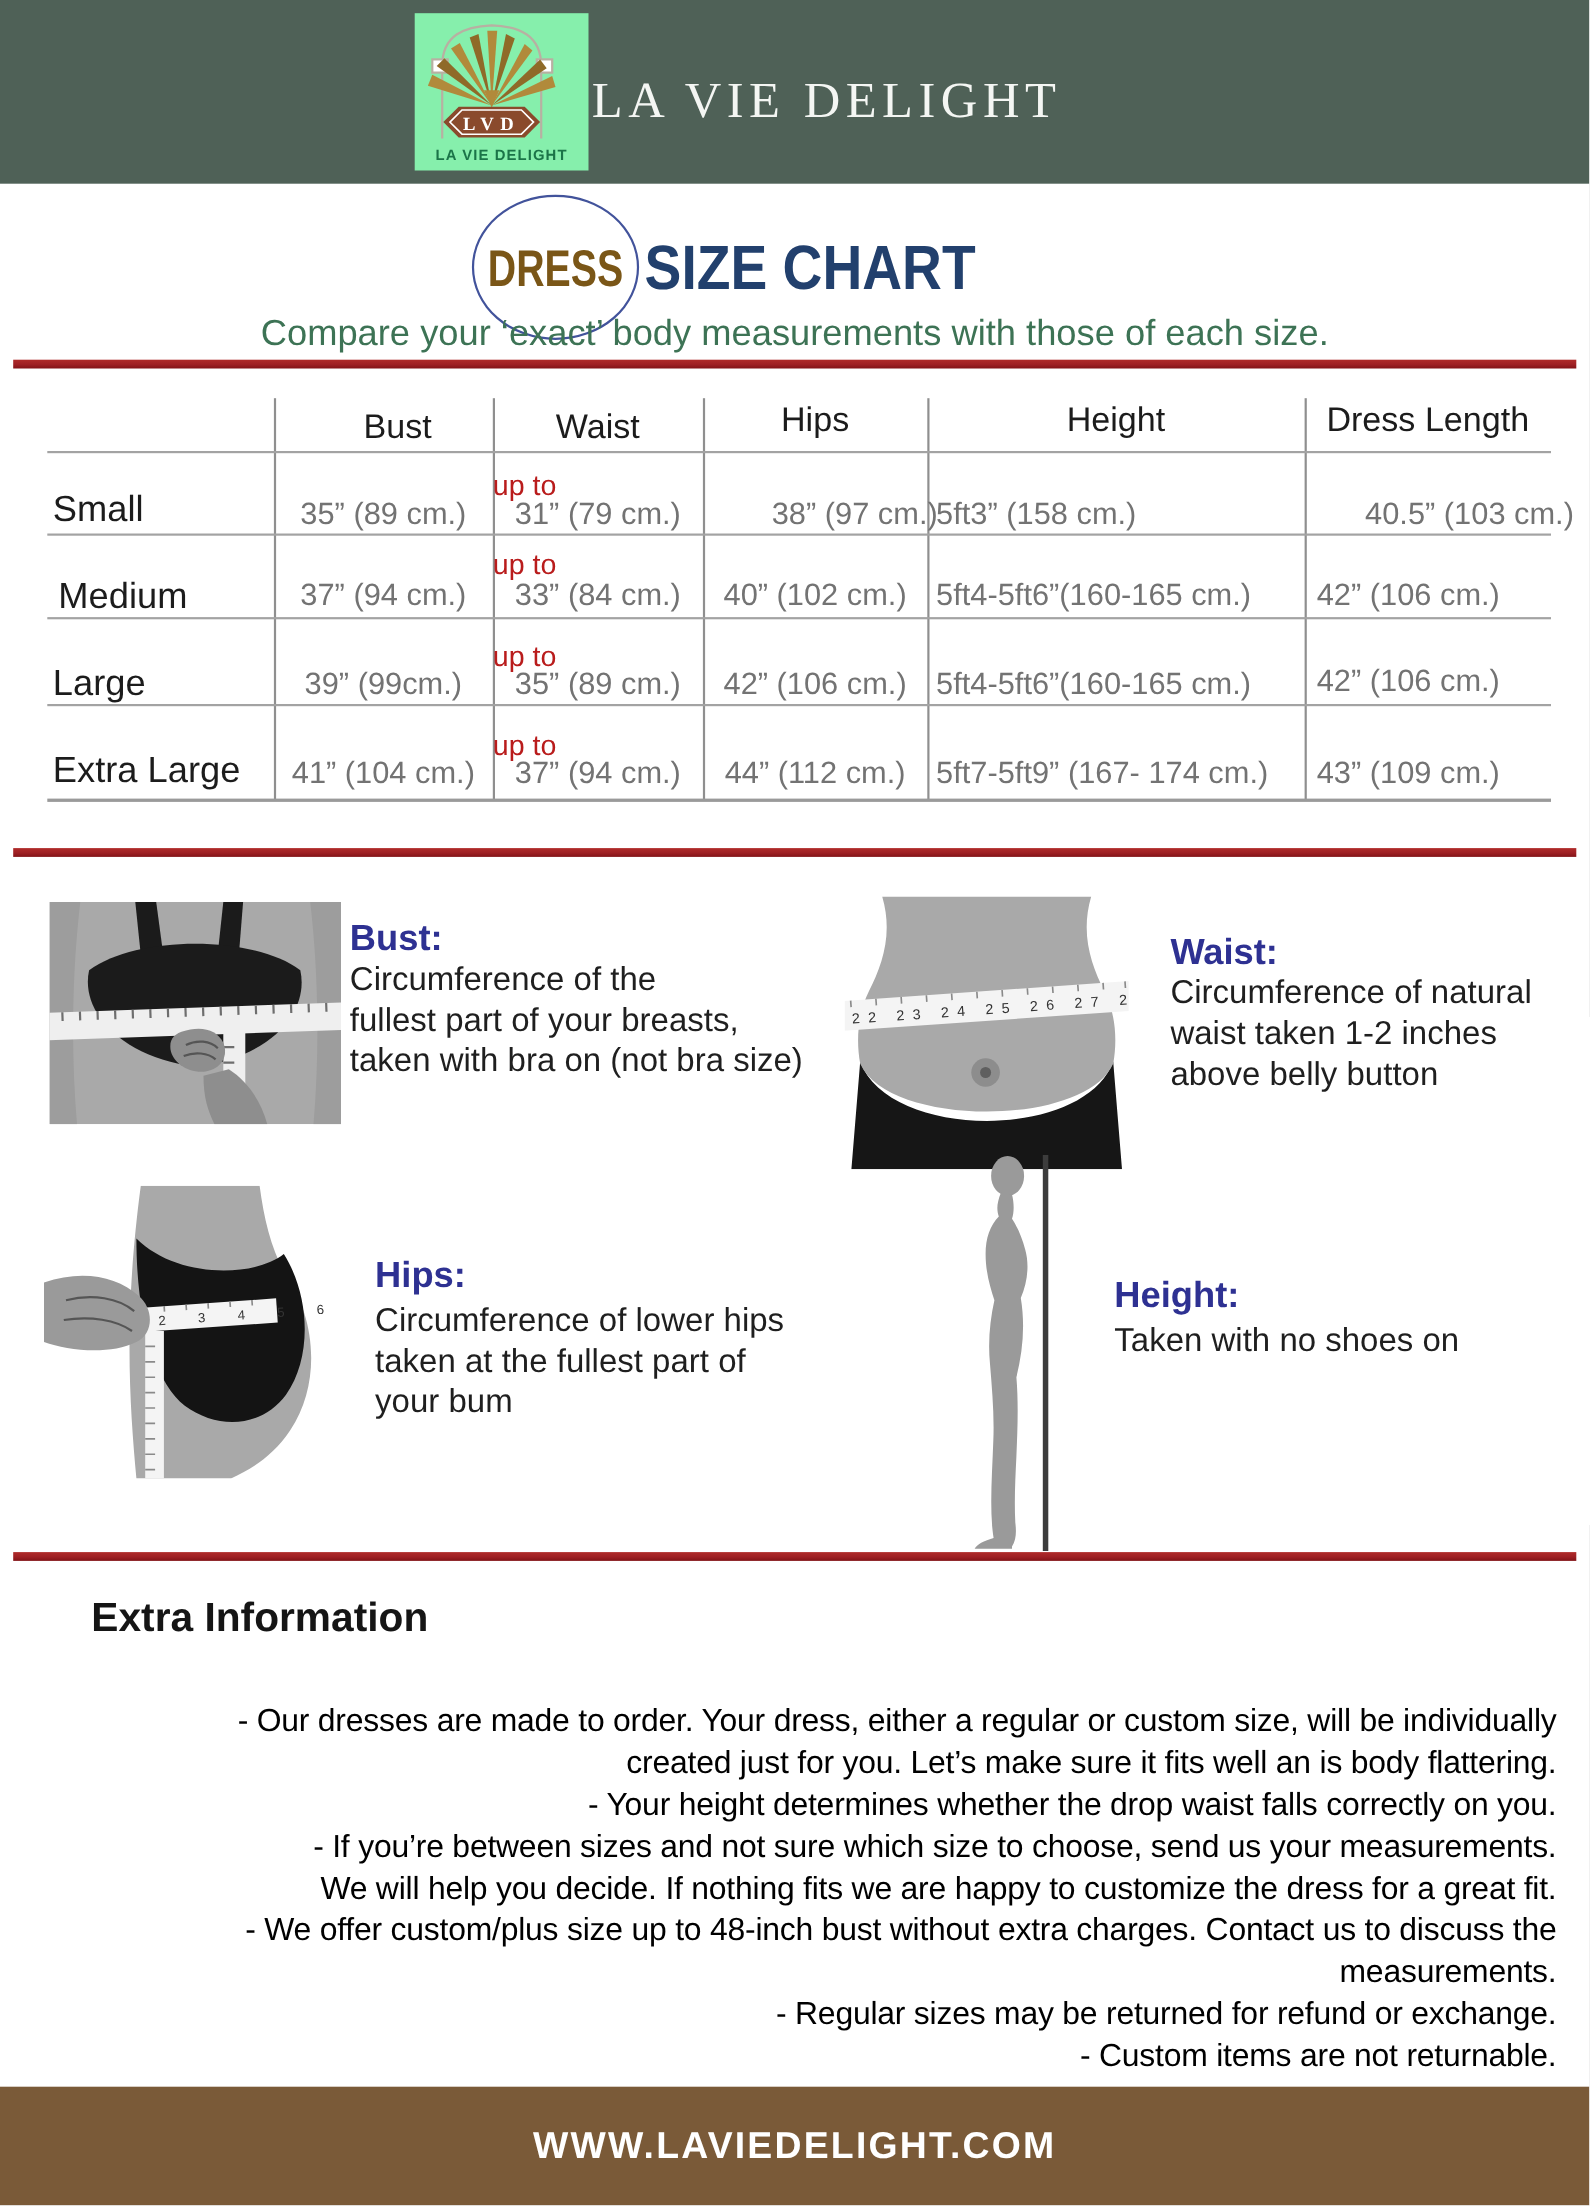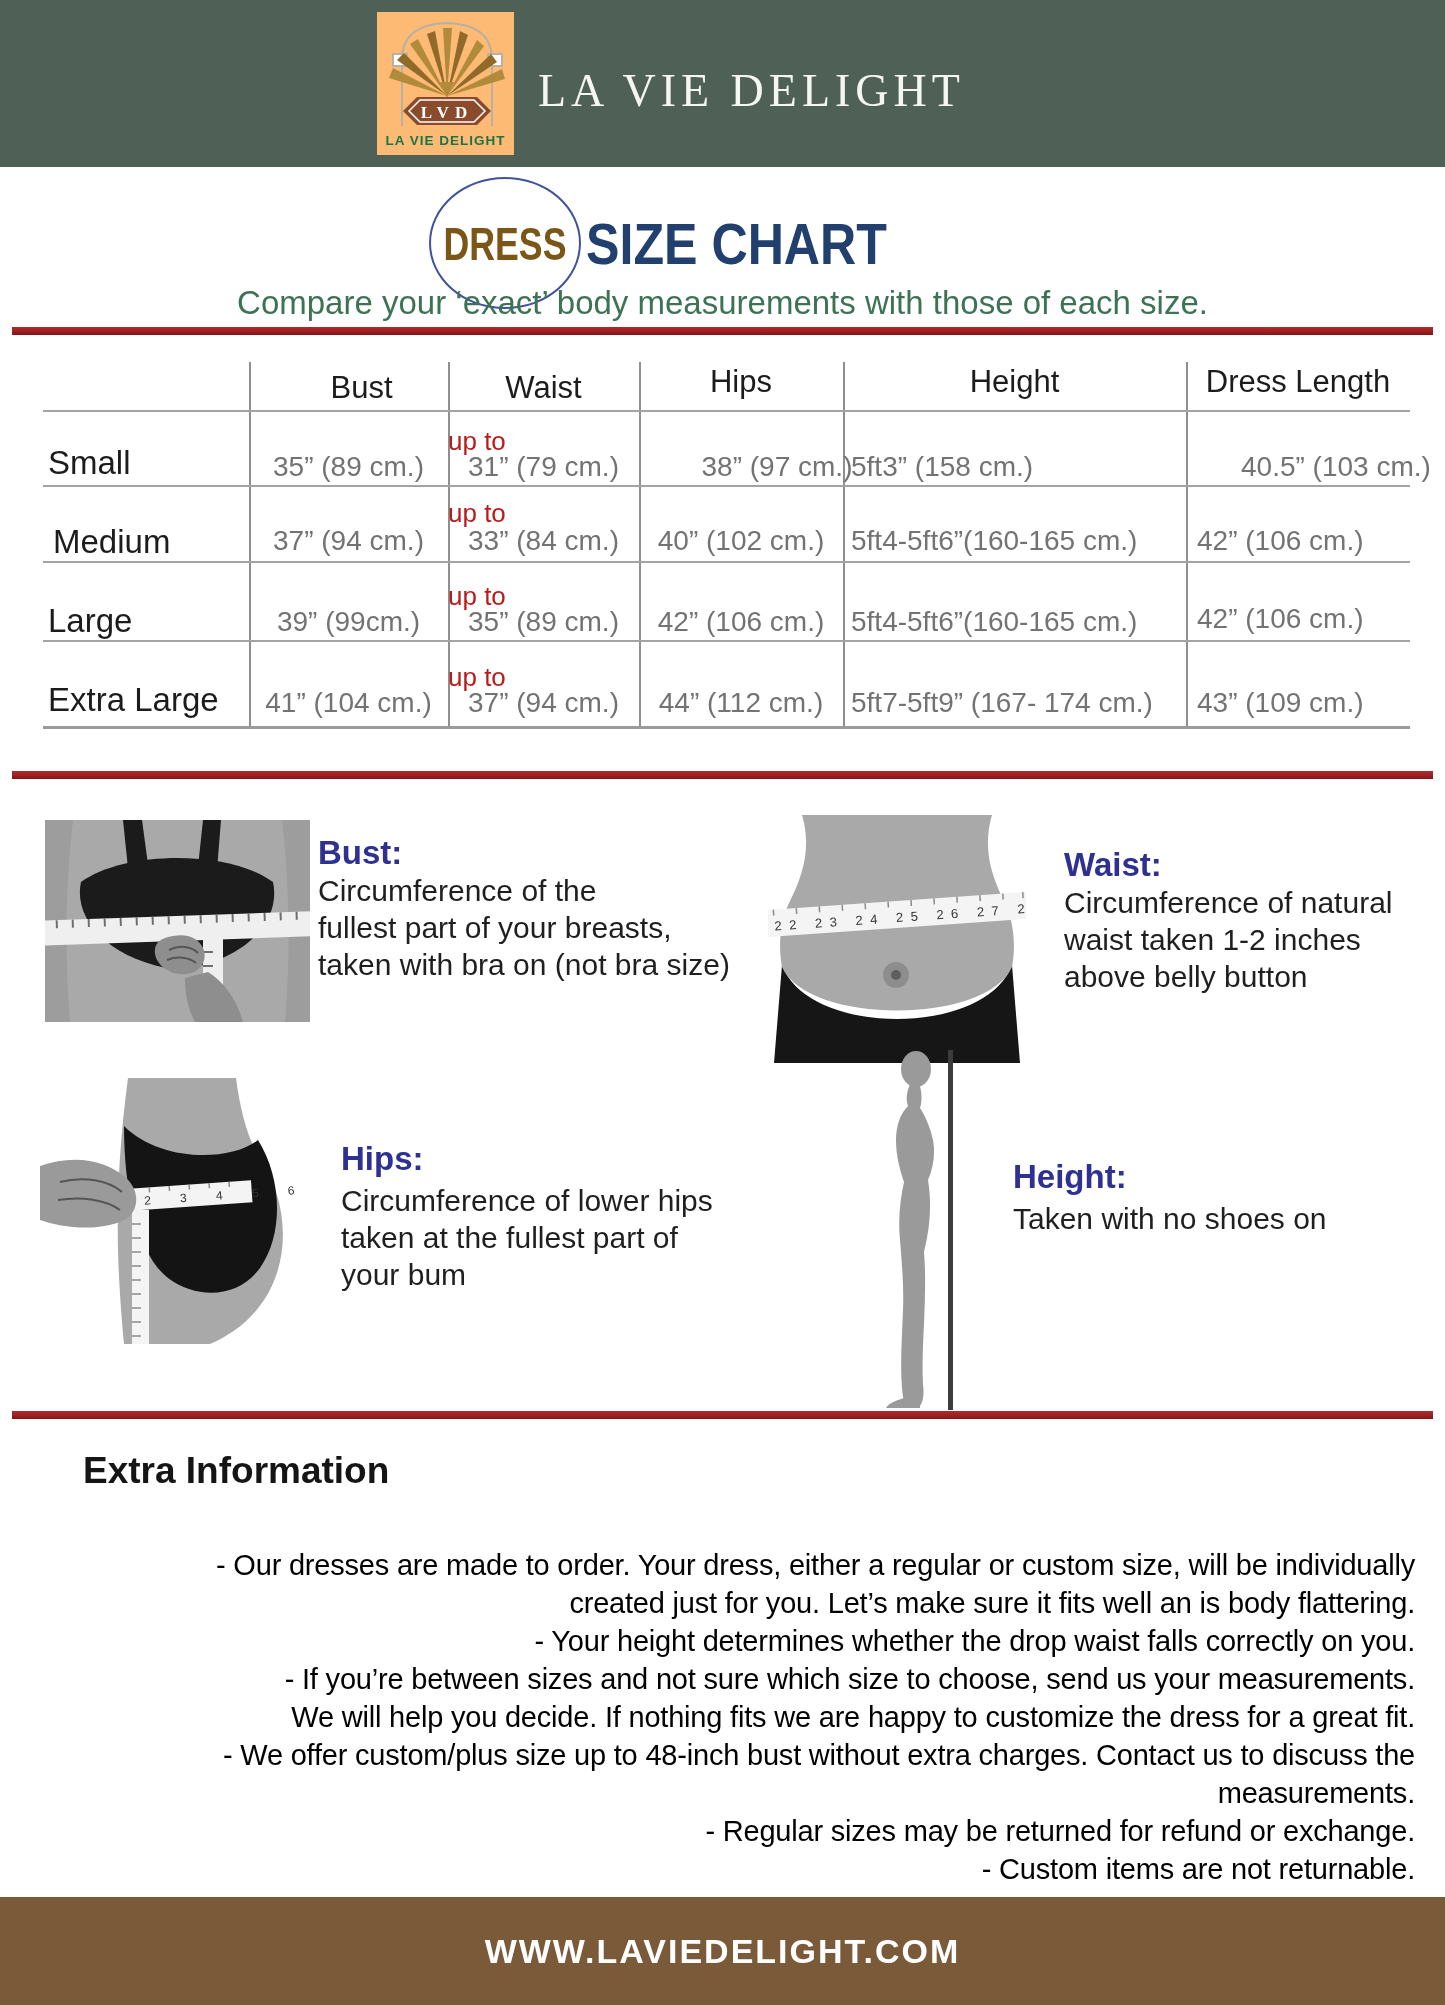--- a/index.html
+++ b/index.html
@@ -1,21 +1,21 @@
 <!DOCTYPE html>
 <html><head>
 <meta charset="utf-8">
 <style>
   html,body{margin:0;padding:0;background:#e8e8e8;}
   .page{position:relative;width:1445px;height:2005px;background:#ffffff;
         font-family:"Liberation Sans",sans-serif;overflow:hidden;margin:0 auto;}
 
   
   .band{position:absolute;left:0;top:0;width:1445px;height:167px;background:#4f6157;}
-  .logo-box{position:absolute;left:377px;top:12px;width:137px;height:143px;background:#fdba74;}
+  .logo-box{position:absolute;left:377px;top:12px;width:158px;height:143px;background:#86efac;}
   .logo-name{position:absolute;left:0;bottom:7px;width:100%;text-align:center;
              font-size:13.5px;font-weight:bold;color:#1b7448;letter-spacing:1px;}
   .brand-title{position:absolute;left:538px;top:64px;font-family:"Liberation Serif",serif;
                font-size:46px;color:#f4f6f3;letter-spacing:5px;white-space:nowrap;}
 
   
   .badge-oval{position:absolute;left:429px;top:177px;width:152px;height:132px;
               border:2px solid #42539b;border-radius:50%;box-sizing:border-box;background:#fff;}
   .badge-text{position:absolute;left:429px;top:177px;width:152px;height:132px;
               display:flex;align-items:center;justify-content:center;

